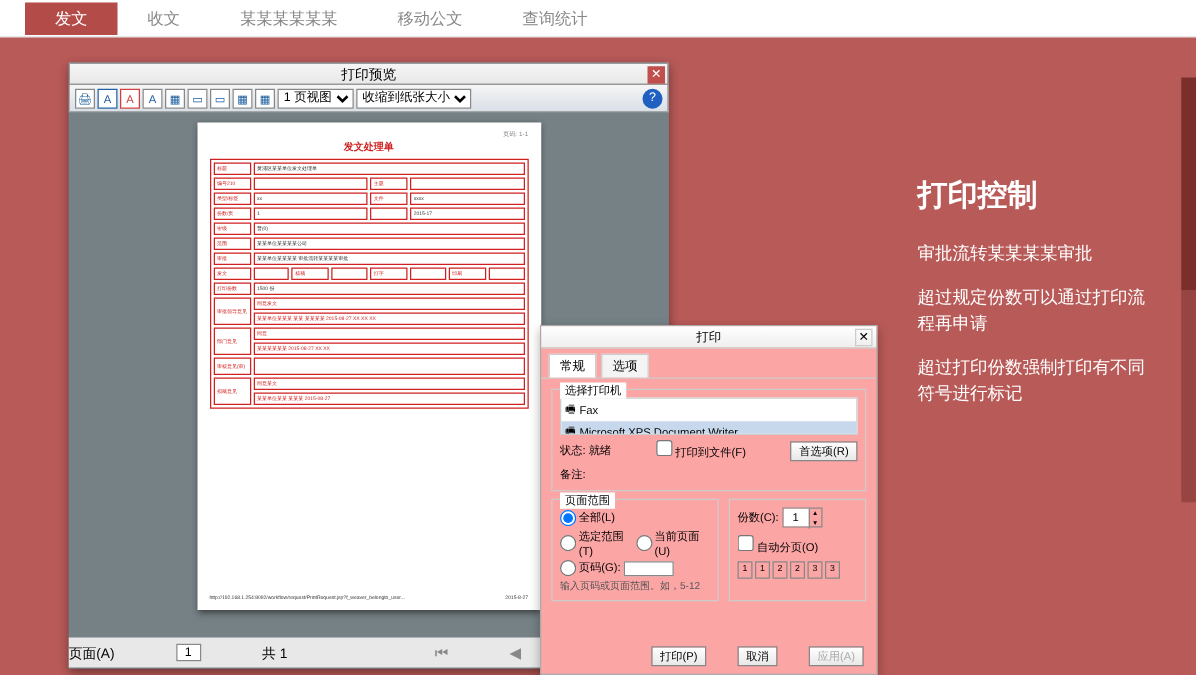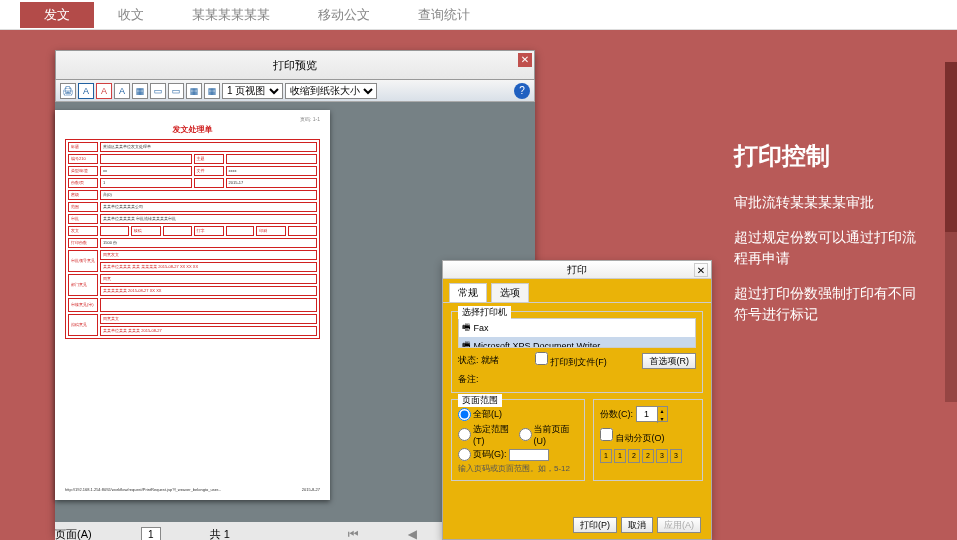--- a/index.html
+++ b/index.html
@@ -2,62 +2,62 @@
 <html><head>
 <meta charset="utf-8">
 <style>
 * { margin: 0; padding: 0; box-sizing: border-box; }
 body { font-family: "Microsoft YaHei", sans-serif; width: 957px; height: 540px; background: #f5f5f5; overflow: hidden; }
 .topbar { height: 30px; background: #fff; border-bottom: 1px solid #ddd; display: flex; align-items: center; padding: 0 20px; }
 .tab { padding: 4px 24px; color: #888; font-size: 13px; cursor: pointer; }
 .tab.active { background: #b34b49; color: #fff; }
 .main { position: relative; height: 510px; background: #b85a58; display: flex; }
 .left-panel { position: absolute; left: 55px; top: 20px; width: 480px; height: 485px; background: #768185; box-shadow: 0 3px 8px rgba(0,0,0,.4); }
-.dlg-title { position: relative; height: 30px; background: linear-gradient(#f5f5f5,#e8e8e8); border: 1px solid #999; display: flex; align-items: center; justify-content: center; font-size: 11px; }
+.dlg-title { position: relative; height: 18px; background: linear-gradient(#f5f5f5,#e8e8e8); border: 1px solid #999; display: flex; align-items: center; justify-content: center; font-size: 11px; }
 .dlg-close { position: absolute; right: 2px; top: 2px; width: 14px; height: 14px; background: #c0504d; color: #fff; font-size: 10px; line-height: 14px; text-align: center; }
 .toolbar { height: 22px; background: linear-gradient(#f5f5f5,#d9e0e8); border: 1px solid #aaa; border-top: none; display: flex; align-items: center; padding: 0 4px; gap: 2px; }
 .tbtn { width: 16px; height: 16px; border: 1px solid #888; background: #fff; font-size: 9px; display: flex; align-items: center; justify-content: center; color: #2060a0; }
 .sel { font-size: 10px; height: 16px; border: 1px solid #888; background: #fff; }
 .help { margin-left: auto; width: 16px; height: 16px; border-radius: 50%; background: #2060c0; color: #fff; font-size: 10px; text-align: center; line-height: 16px; }
-.canvas { height: 420px; background: #768185; display: flex; justify-content: flex-start; padding-top: 8px; }
+.canvas { height: 420px; background: #768185; display: flex; justify-content: center; padding-top: 8px; }
 .page { width: 275px; height: 390px; background: #fff; box-shadow: 0 2px 5px rgba(0,0,0,.5); position: relative; padding: 8px 10px; font-size: 5px; }
 .pgno { position: absolute; right: 10px; top: 6px; font-size: 5px; color: #888; }
 .doc-title { text-align: center; color: #d02020; font-size: 8px; font-weight: bold; margin: 6px 0 4px; }
 .form-tbl { border: 1px solid #d02020; width: 100%; }
 .form-tbl td { border: 0.5px solid #d02020; padding: 1px 2px; font-size: 4px; color: #d02020; line-height: 6px; }
 .form-tbl td.lbl { width: 30px; }
 .form-tbl td.val { color: #333; }
 .sig { color: #d02020; font-family: cursive; font-size: 11px; padding: 6px 2px; }
 .sig-small { color: #333; font-size: 4px; padding: 2px; line-height: 5px; }
 .url-line { position: absolute; bottom: 8px; left: 10px; right: 10px; font-size: 4px; color: #333; display: flex; justify-content: space-between; }
 .pager { height: 24px; background: #e8e8e8; display: flex; align-items: center; justify-content: space-between; gap: 6px; font-size: 11px; }
 .pgin { width: 20px; height: 14px; border: 1px solid #888; text-align: center; font-size: 10px; }
 .pgnav { color: #888; font-size: 12px; cursor: pointer; }
 
-.print-dlg { position: absolute; left: 442px; top: 230px; width: 270px; height: 280px; background: #eab308; border: 1px solid #aaa; box-shadow: 0 3px 8px rgba(0,0,0,.3); font-size: 10px; }
+.print-dlg { position: absolute; left: 432px; top: 230px; width: 270px; height: 280px; background: #fca5a5; border: 1px solid #aaa; box-shadow: 0 3px 8px rgba(0,0,0,.3); font-size: 10px; }
 .print-title { height: 18px; background: linear-gradient(#fff,#eee); display: flex; align-items: center; justify-content: center; position: relative; border-bottom: 1px solid #ccc; }
 .print-close { position: absolute; right: 3px; width: 14px; height: 14px; font-size: 10px; line-height: 14px; text-align: center; border: 1px solid #ccc; }
 .print-tabs { display: flex; padding: 4px 6px 0; gap: 4px; font-size: 10px; }
 .print-tab { padding: 2px 8px; border: 1px solid #ccc; border-bottom: none; background: #fff; }
 .print-body { border-top: 1px solid #ccc; padding: 8px; }
 .grp { border: 1px solid #ccc; padding: 6px; margin-bottom: 6px; position: relative; font-size: 9px; }
 .grp-title { position: absolute; top: -6px; left: 6px; background: #fff; padding: 0 4px; font-size: 9px; }
 .printer-list { border: 1px solid #ccc; height: 30px; background: #fff; font-size: 9px; overflow: hidden; }
 .printer-row { padding: 1px 3px; display: flex; align-items: center; gap: 3px; }
 .printer-row.sel-row { background: #c8d8ec; }
 .status-row { display: flex; align-items: center; gap: 4px; margin-top: 4px; font-size: 9px; justify-content: space-between; flex-wrap: wrap; }
 .btn-sm { font-size: 9px; padding: 0 6px; border: 1px solid #888; background: linear-gradient(#fff,#e8e8e8); height: 16px; line-height: 14px; }
 .cols { display: flex; gap: 8px; }
 .col { border: 1px solid #ccc; padding: 6px; font-size: 9px; flex: 1; position: relative; }
 .radio-row { display: flex; align-items: center; gap: 2px; margin: 2px 0; }
 .spin { display: inline-flex; border: 1px solid #888; height: 16px; }
 .spin input { width: 20px; border: none; text-align: center; font-size: 9px; }
 .spin-btns { display: flex; flex-direction: column; }
 .spin-btns span { width: 10px; height: 8px; font-size: 6px; text-align: center; line-height: 8px; border-left: 1px solid #888; }
-.dlg-foot { position: absolute; bottom: 6px; right: 10px; display: flex; gap: 4px; }
+.dlg-foot { position: absolute; bottom: 6px; right: 10px; display: flex; gap: 25px; }
 .right-panel { position: absolute; right: 28px; top: 110px; width: 195px; color: #fff; }
 .right-title { font-size: 24px; font-weight: bold; margin-bottom: 20px; }
 .right-line { font-size: 14px; margin-bottom: 14px; line-height: 1.5; }
 .accent-bars { position: absolute; right: 0; top: 32px; display: flex; flex-direction: column; }
 .accent-bars div { width: 12px; height: 170px; }
 .collate { display: inline-flex; gap: 2px; margin-top: 4px; }
 .collate span { border: 1px solid #888; width: 12px; height: 14px; font-size: 7px; text-align: center; line-height: 12px; }
 </style>
 </head>
 <body>

